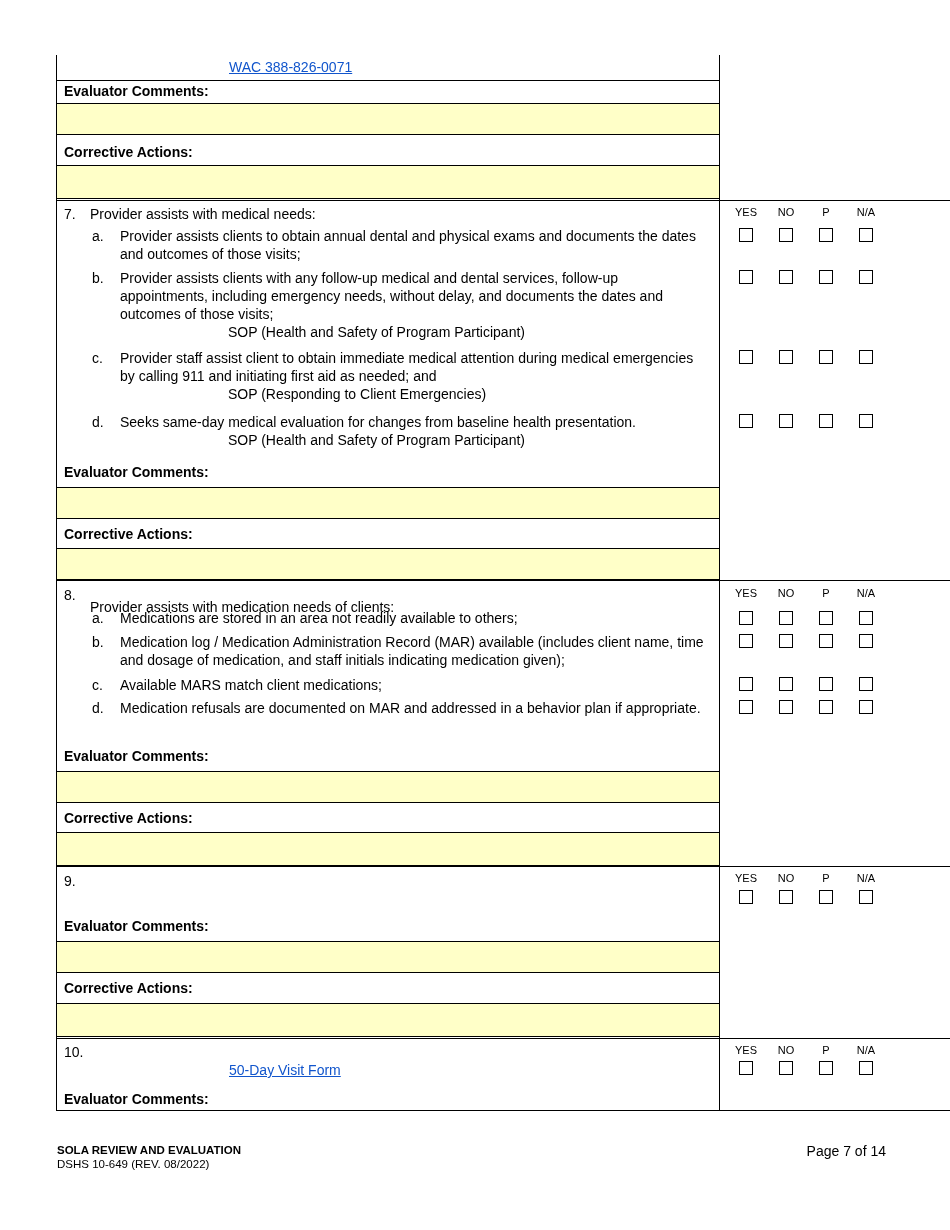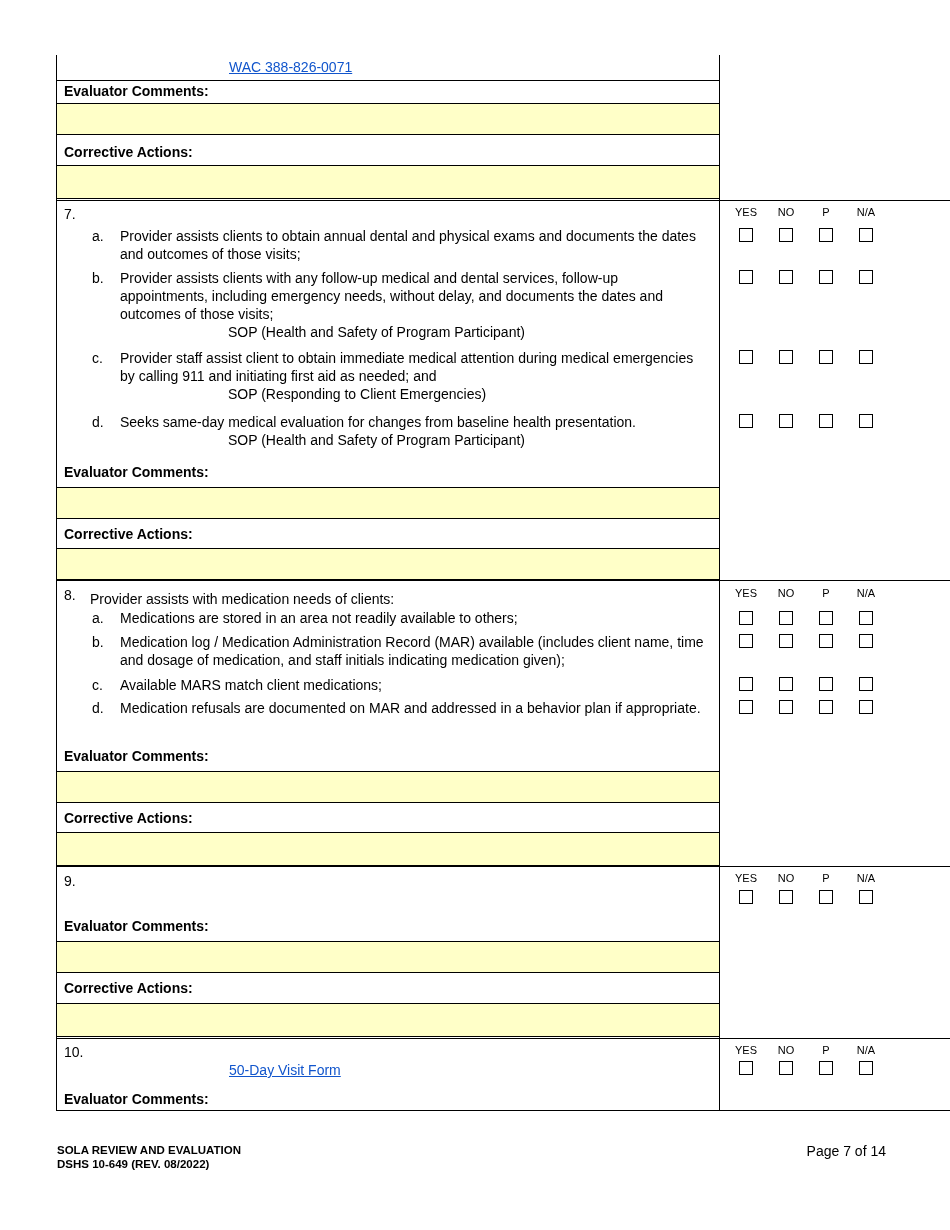--- a/index.html
+++ b/index.html
@@ -22,21 +22,21 @@
   .sec-title { position:absolute; left:33px; width:620px; }
   .item { position:absolute; left:35px; width:618px; }
   .item .letter { position:absolute; left:0; }
   .item .itext { margin-left:28px; width:585px; }
   .item .sop { margin-left:136px; }
   .cbgrid { position:absolute; left:663px; width:172px; display:grid;
     grid-template-columns:repeat(4,1fr); justify-items:center; align-items:center; padding:0 6px; }
   .cbhead { font-size:11px; line-height:13px; }
   .cb { width:14px; height:14px; border:1.5px solid #000; background:#fff; display:inline-block; }
   .footer-line1 { position:absolute; left:57px; top:1143px; font-size:11.5px; font-weight:bold; line-height:14px; }
-  .footer-line2 { position:absolute; left:57px; top:1157px; font-size:11.5px; font-weight:bold; line-height:14px; }
+  .footer-line2 { position:absolute; left:57px; top:1157px; font-size:11.5px; font-weight:normal; line-height:14px; }
   .footer-page { position:absolute; right:64px; top:1143px; font-size:14px; }
 </style>
 </head>
 <body>
 
 <div class="page">
   <div class="form-table">
 
     <div class="section" style="height:145px">
       <div class="vline"></div>
@@ -44,20 +44,21 @@
       <div class="hline" style="top:25px"></div>
       <div class="lbl abs" style="left:7px; top:27px">Evaluator Comments:</div>
       <div class="yellow" style="top:48px; height:32px"></div>
       <div class="lbl abs" style="left:7px; top:88px">Corrective Actions:</div>
       <div class="yellow" style="top:110px; height:34px"></div>
     </div>
 
     <div class="section bt" style="height:380px">
       <div class="vline"></div>
       <div class="sec-num" style="top:4px">7.</div>
+      <div class="sec-title" style="top:4px">Provider assists with medical needs:</div>
 
       <div class="item" style="top:26px">
         <span class="letter">a.</span>
         <div class="itext">Provider assists clients to obtain annual dental and physical exams and documents the dates and outcomes of those visits;</div>
       </div>
       <div class="item" style="top:68px">
         <span class="letter">b.</span>
         <div class="itext">Provider assists clients with any follow-up medical and dental services, follow-up appointments, including emergency needs, without delay, and documents the dates and outcomes of those visits;</div>
         <div class="sop">SOP (Health and Safety of Program Participant)</div>
       </div>
@@ -105,21 +106,21 @@
         <span class="cb"></span>
         <span class="cb"></span>
         <span class="cb"></span>
         <span class="cb"></span>
       </div>
     </div>
 
     <div class="section bt" style="height:286px">
       <div class="vline"></div>
       <div class="sec-num" style="top:5px">8.</div>
-      <div class="sec-title" style="top:9px">Provider assists with medication needs of clients:</div>
+      <div class="sec-title" style="top:17px">Provider assists with medication needs of clients:</div>
 
       <div class="item" style="top:28px">
         <span class="letter">a.</span>
         <div class="itext">Medications are stored in an area not readily available to others;</div>
       </div>
       <div class="item" style="top:52px">
         <span class="letter">b.</span>
         <div class="itext">Medication log / Medication Administration Record (MAR) available (includes client name, time and dosage of medication, and staff initials indicating medication given);</div>
       </div>
       <div class="item" style="top:95px">

